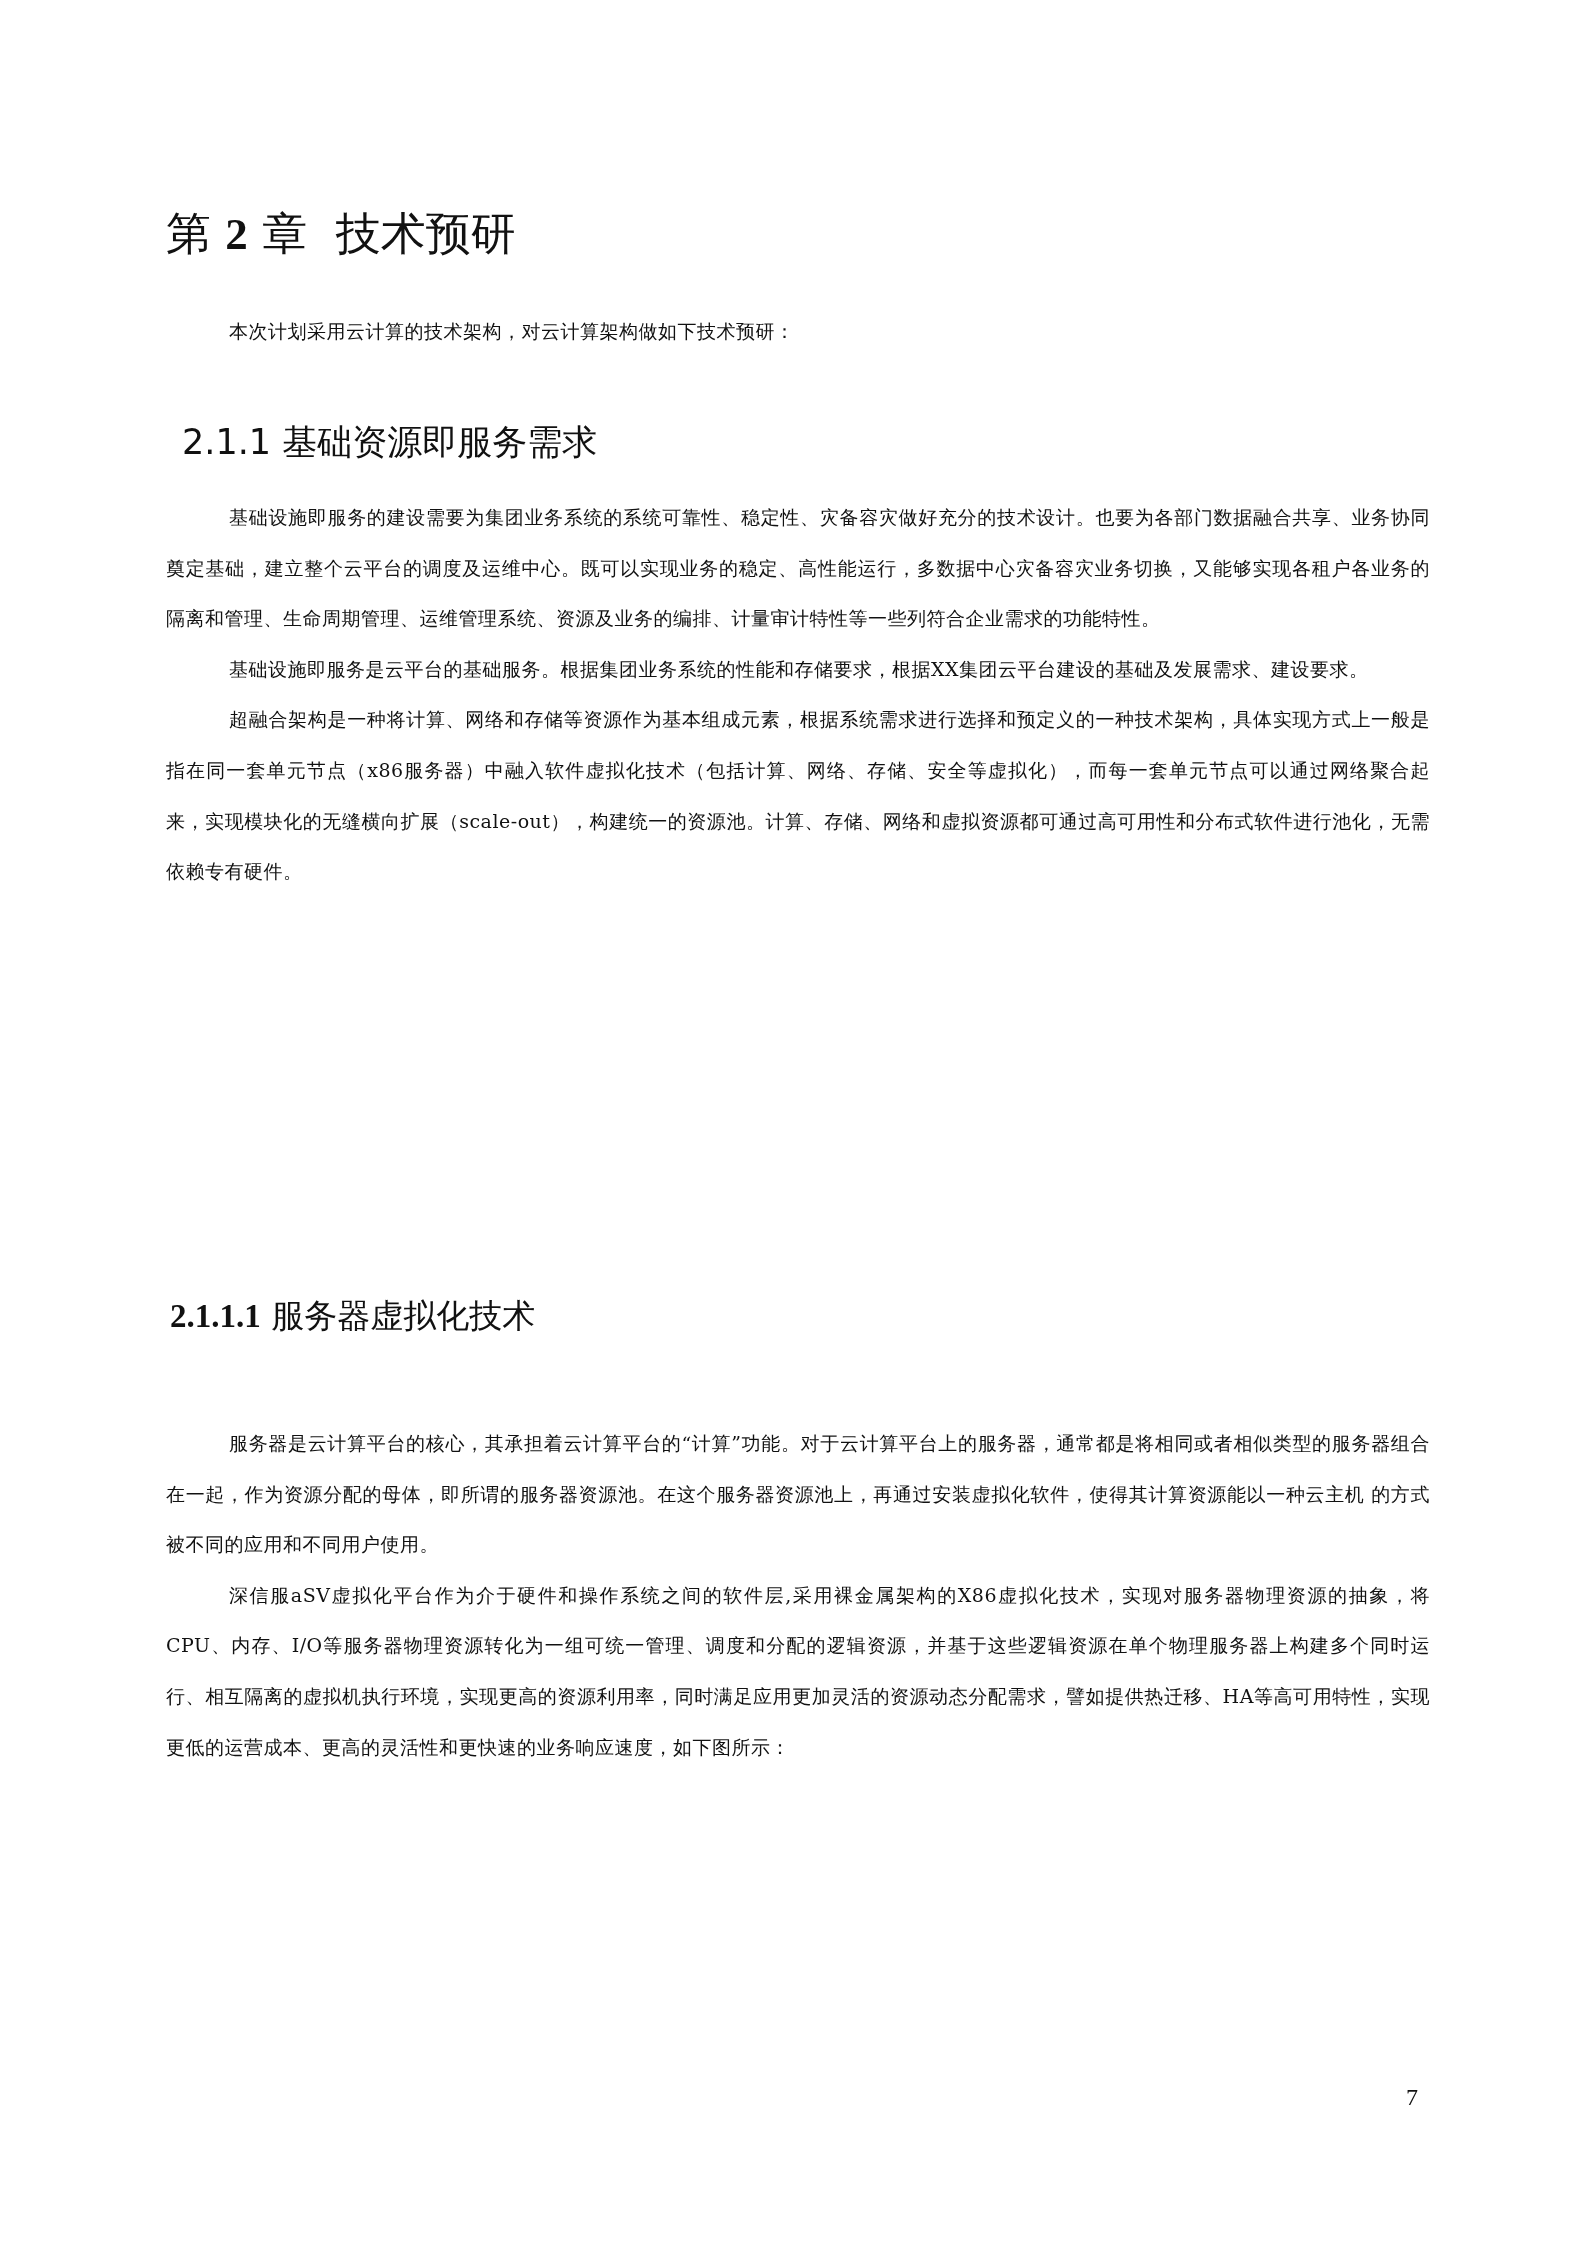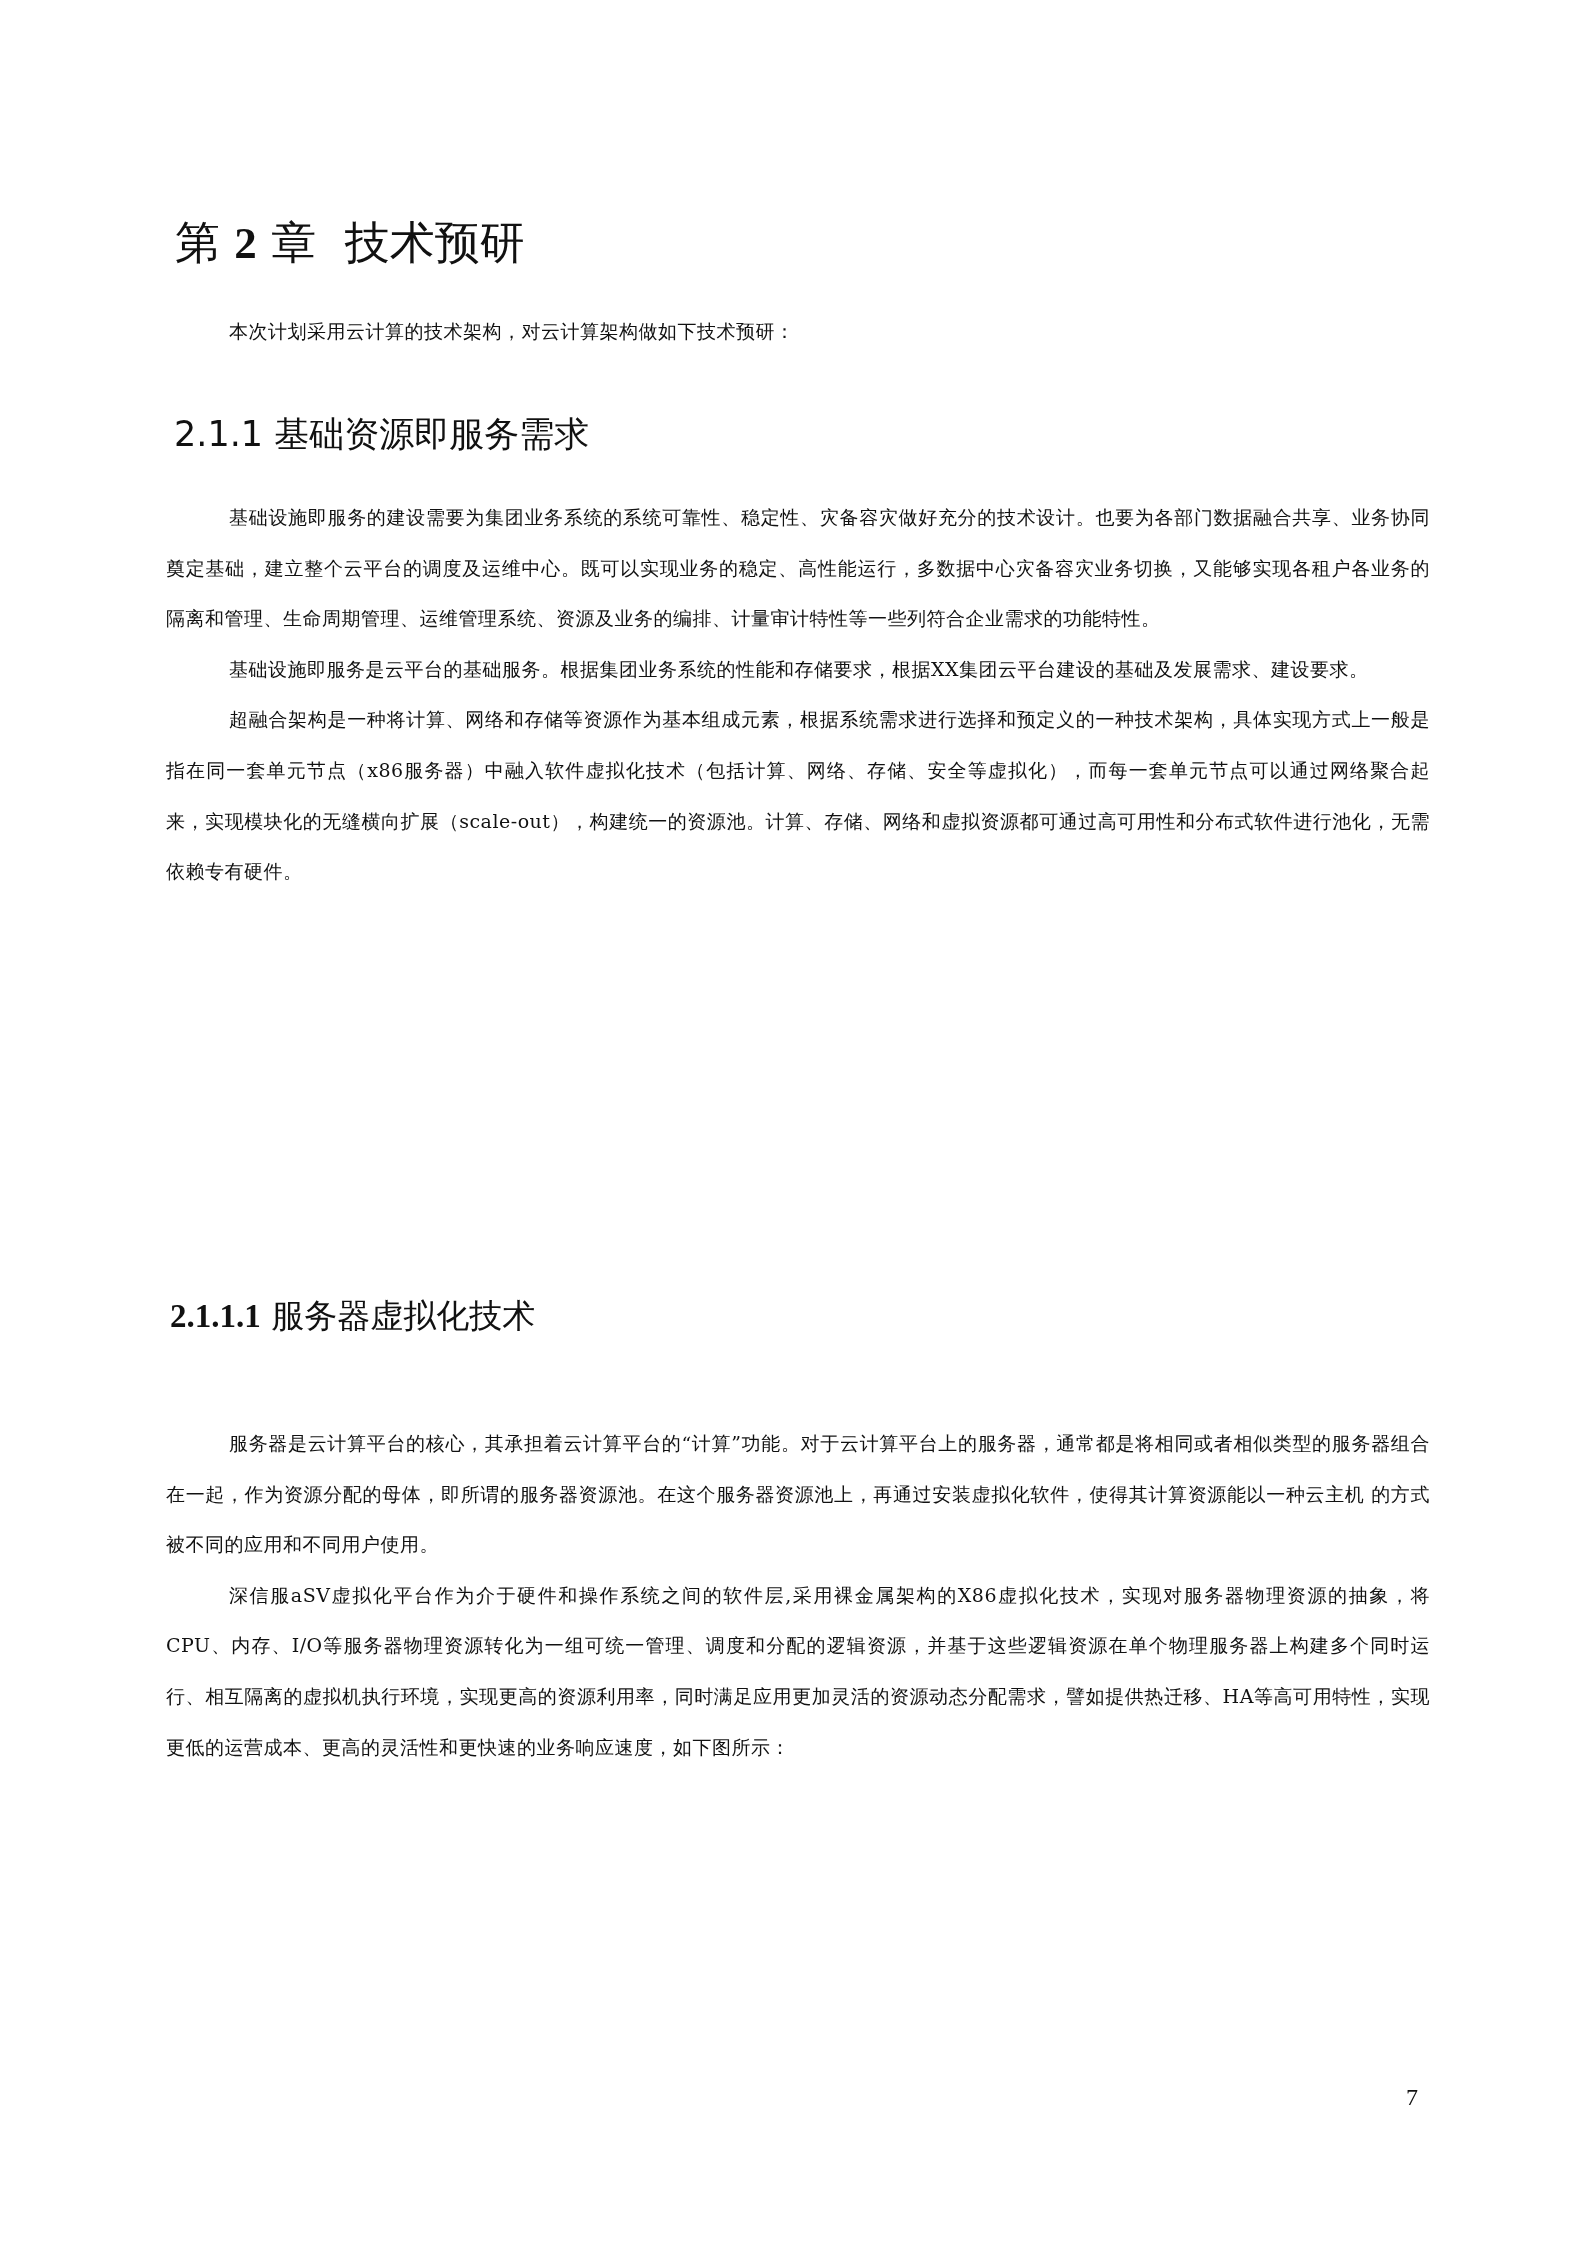--- a/index.html
+++ b/index.html
@@ -1,22 +1,22 @@
 <!DOCTYPE html>
 <html><head>
 <meta charset="utf-8">
 <style>
   html, body { margin:0; padding:0; background:#ffffff; }
   body { width:1586px; height:2245px; position:relative; overflow:hidden;
          font-family:"DejaVu Serif","Liberation Serif",serif; color:#111; }
   .page { position:absolute; left:0; top:0; width:1586px; height:2245px; background:#fff; }
   .h-chapter { position:absolute; left:166px; top:204px; font-size:45px; line-height:60px;
-               font-family:"DejaVu Sans","Liberation Sans",sans-serif; font-weight:normal; margin:9px; white-space:nowrap; }
+               font-family:"DejaVu Sans","Liberation Sans",sans-serif; font-weight:normal; margin:0; white-space:nowrap; }
   .h-chapter .num { font-family:"Liberation Serif",serif; font-weight:bold; }
-  .h2 { position:absolute; left:166px; font-size:35px; line-height:48px; margin:8px;
+  .h2 { position:absolute; left:166px; font-size:35px; line-height:48px; margin:16px;
         font-family:"DejaVu Sans","Liberation Sans",sans-serif; font-weight:normal; white-space:nowrap; }
   .h3 { position:absolute; left:166px; font-size:33px; line-height:44px; margin:4px;
         font-family:"DejaVu Sans","Liberation Sans",sans-serif; font-weight:normal; white-space:nowrap; }
   .h3 .num { font-family:"Liberation Serif",serif; font-weight:bold; }
   .body-block { position:absolute; left:166px; width:1264px; font-size:19px; line-height:50.6px;
                 text-align:justify; letter-spacing:0.5px; }
   .body-block p { margin:0; text-indent:63px; }
   .page-num { position:absolute; left:1406px; top:2084px; font-size:24px;
               font-family:"Liberation Serif",serif; }
 </style>

